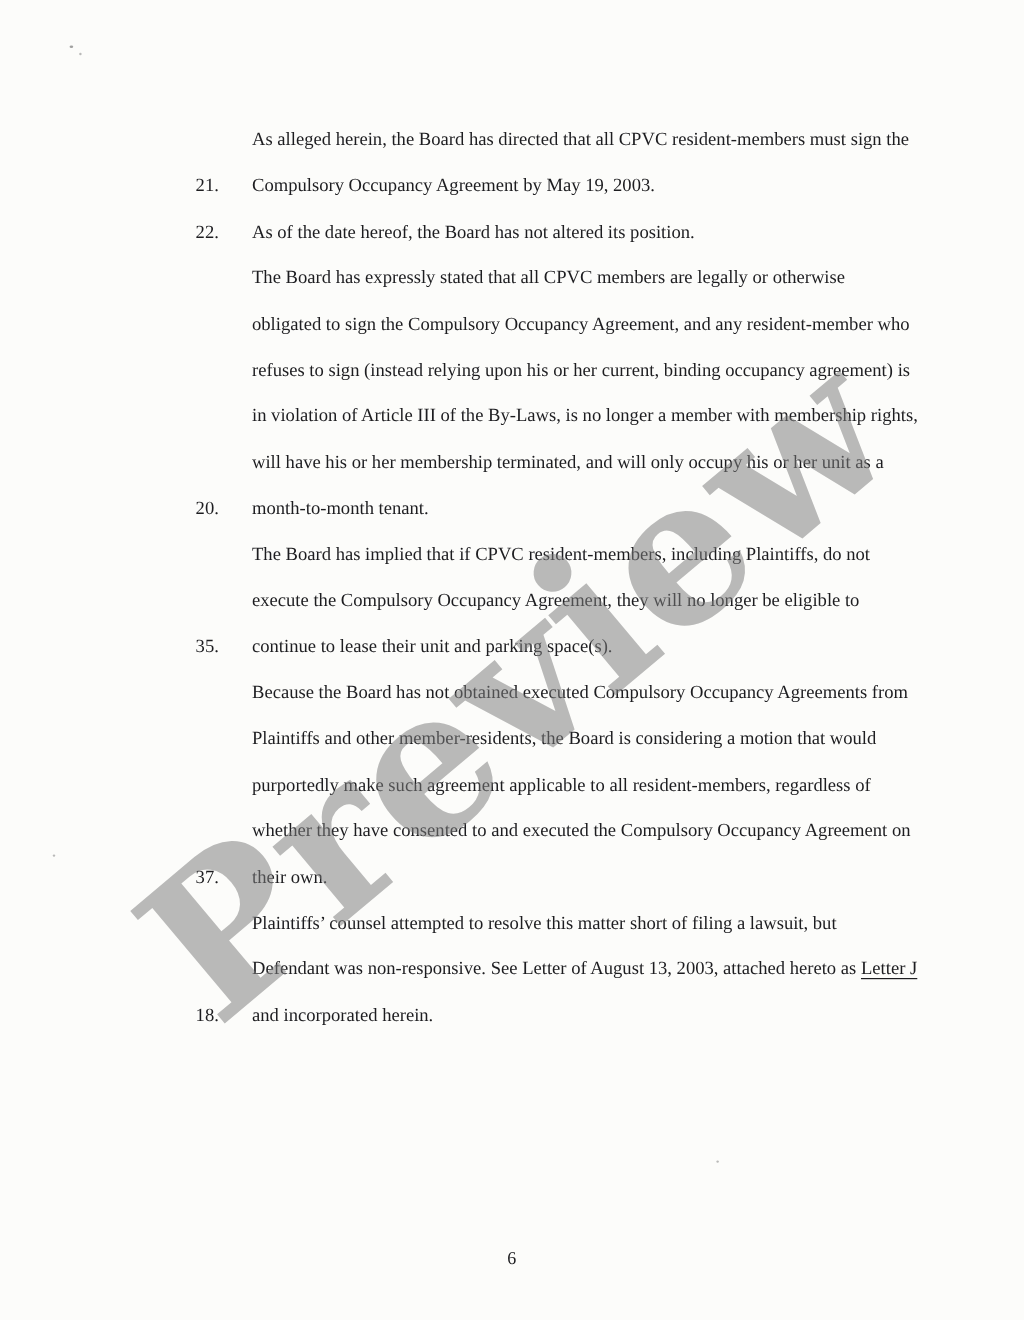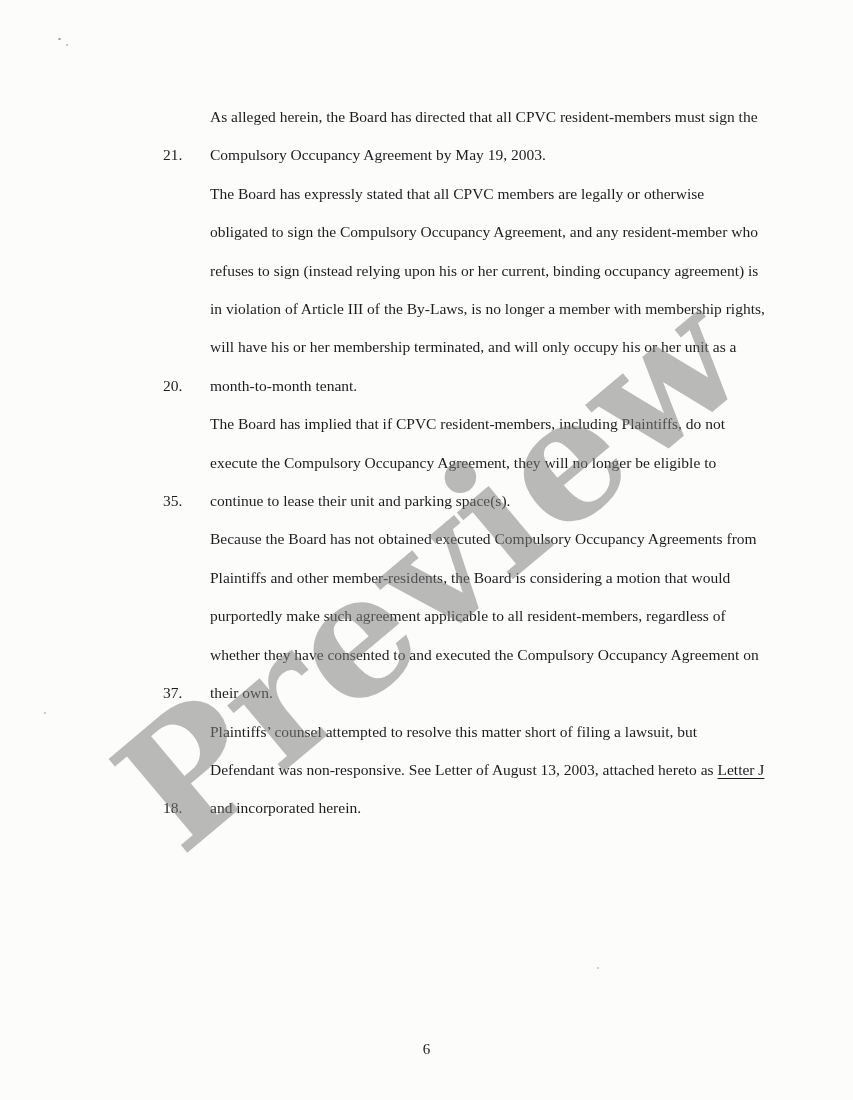--- a/index.html
+++ b/index.html
@@ -100,20 +100,24 @@
 
   <div class="watermark">Preview</div>
 
   <div class="content">
     <div id="paragraph-list">
         <div class="para">
           <div class="para-num">21.</div>
           <div class="para-body"><span>As alleged herein, the Board has directed that all CPVC resident-members must sign the Compulsory Occupancy Agreement by May 19, 2003.</span></div>
         </div>
         <div class="para">
+          <div class="para-num">22.</div>
+          <div class="para-body"><span>As of the date hereof, the Board has not altered its position.</span></div>
+        </div>
+        <div class="para">
           <div class="para-num">20.</div>
           <div class="para-body"><span>The Board has expressly stated that all CPVC members are legally or otherwise obligated to sign the Compulsory Occupancy Agreement, and any resident-member who refuses to sign (instead relying upon his or her current, binding occupancy agreement) is in violation of Article III of the By-Laws, is no longer a member with membership rights, will have his or her membership terminated, and will only occupy his or her unit as a month-to-month tenant.</span></div>
         </div>
         <div class="para">
           <div class="para-num">35.</div>
           <div class="para-body"><span>The Board has implied that if CPVC resident-members, including Plaintiffs, do not execute the Compulsory Occupancy Agreement, they will no longer be eligible to continue to lease their unit and parking space(s).</span></div>
         </div>
         <div class="para">
           <div class="para-num">37.</div>
           <div class="para-body"><span>Because the Board has not obtained executed Compulsory Occupancy Agreements from Plaintiffs and other member-residents, the Board is considering a motion that would purportedly make such agreement applicable to all resident-members, regardless of whether they have consented to and executed the Compulsory Occupancy Agreement on their own.</span></div>

